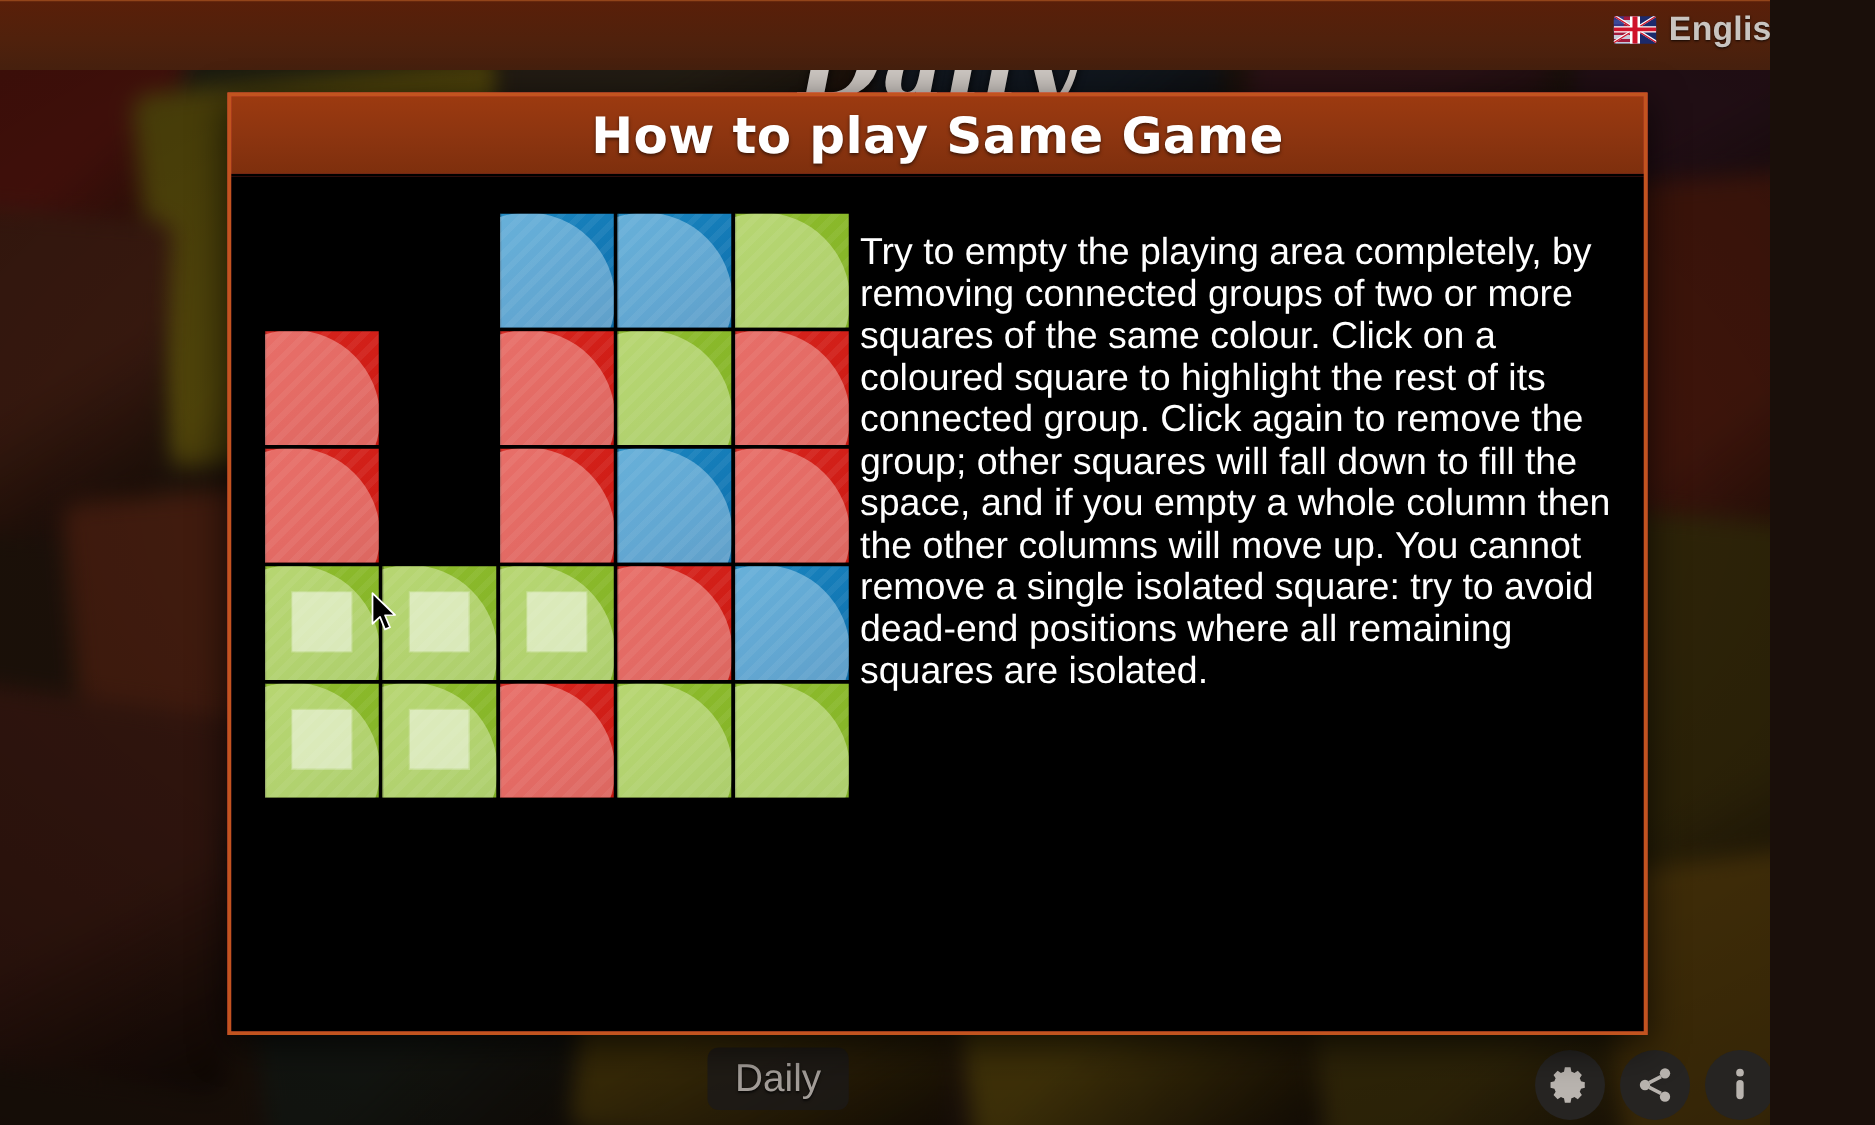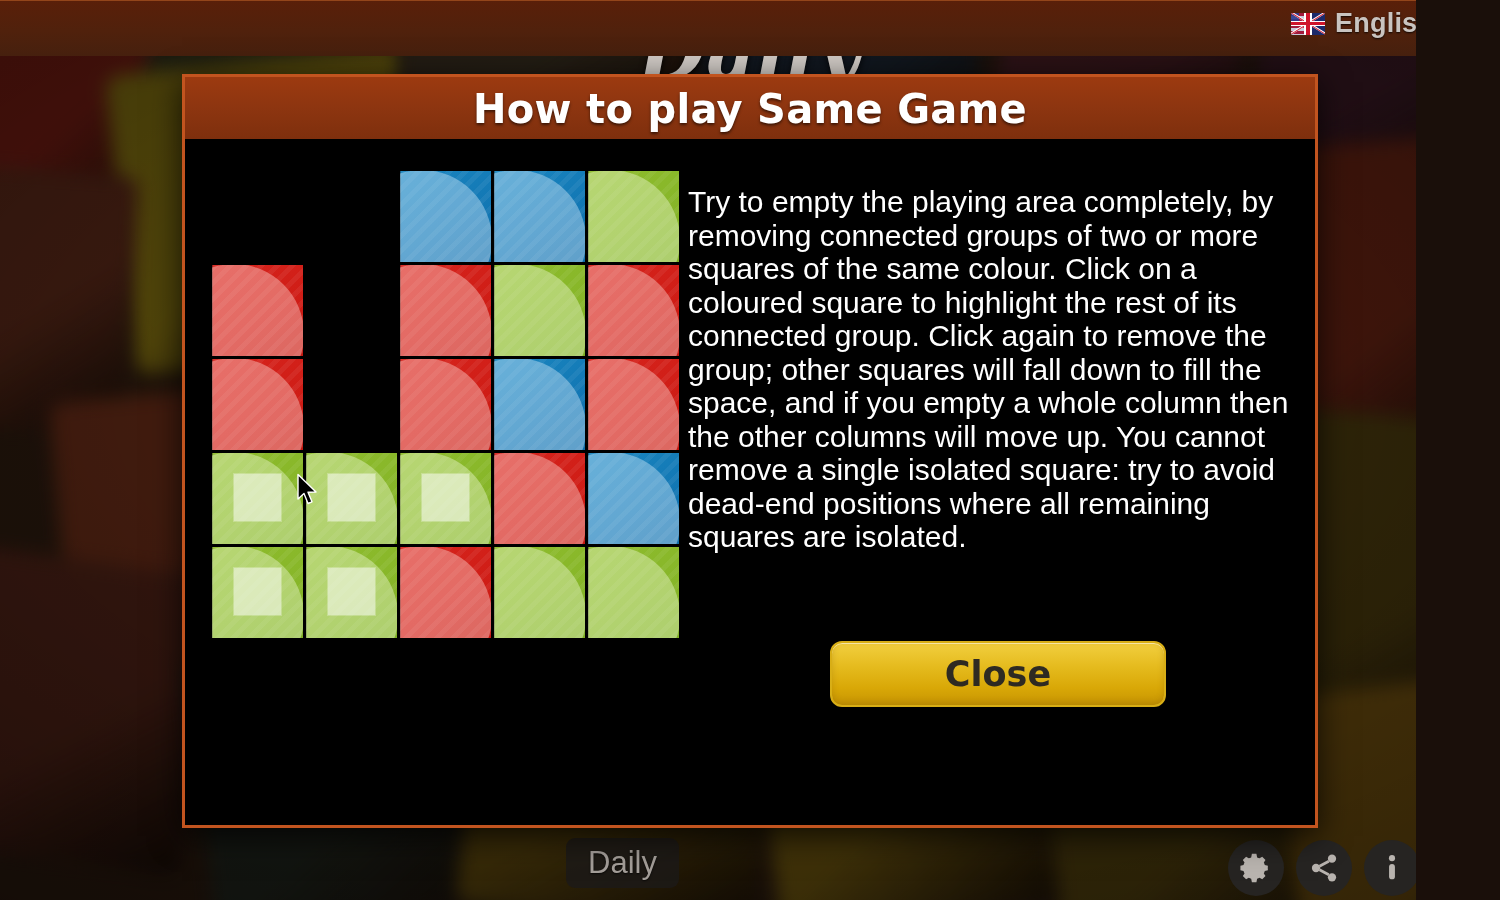--- a/index.html
+++ b/index.html
@@ -550,23 +550,20 @@
         </div>
 
       <svg id="cursor" width="26" height="34" viewBox="0 0 26 34">
         <path d="M2 1.5 L2 26 L8 20.5 L12 30.5 L16 28.8 L12 19.2 L20 19 Z" fill="#000" stroke="#fff" stroke-width="1.4" stroke-linejoin="round"></path>
       </svg>
 
       <div id="instr">
         <p id="instr-text">Try to empty the playing area completely, by removing connected groups of two or more squares of the same colour. Click on a coloured square to highlight the rest of its connected group. Click again to remove the group; other squares will fall down to fill the space, and if you empty a whole column then the other columns will move up. You cannot remove a single isolated square: try to avoid dead-end positions where all remaining squares are isolated.</p>
       </div>
 
-      <div id="close-wrap">
-        <div id="close-btn">Close</div>
-      </div>
     </div>
 
     <div id="modal-x">
       <svg width="30" height="30" viewBox="0 0 24 24">
         <path d="M5 5 L19 19 M19 5 L5 19" stroke="#fff" stroke-width="5.2" stroke-linecap="round"></path>
       </svg>
     </div>
   </div>
 
 </div>

